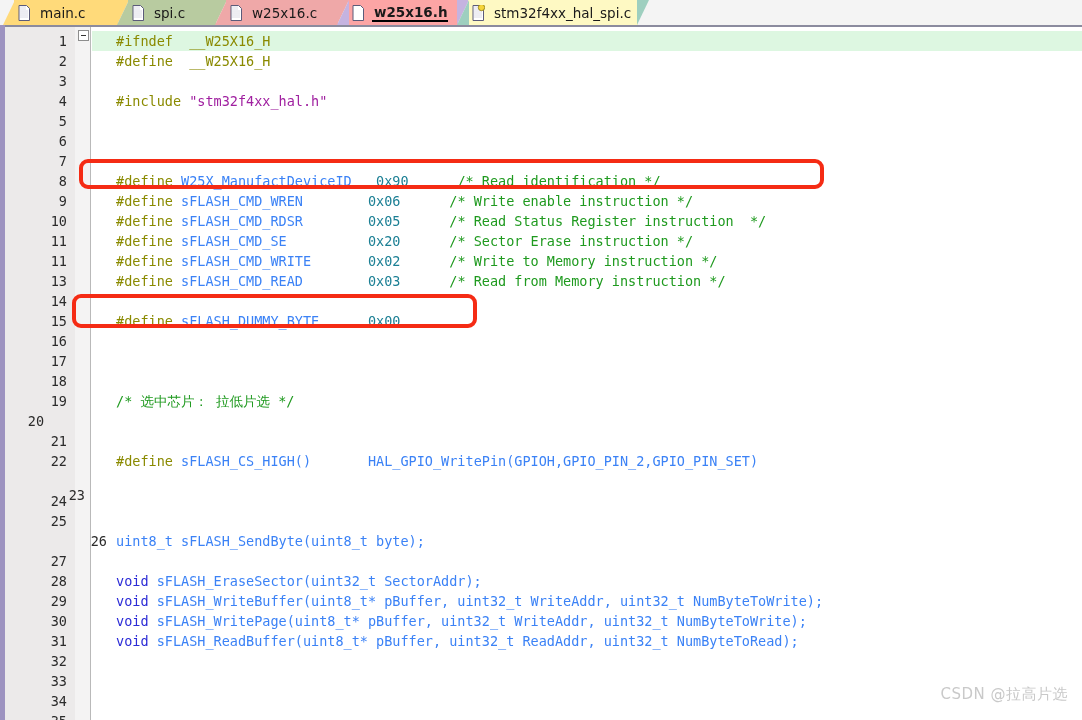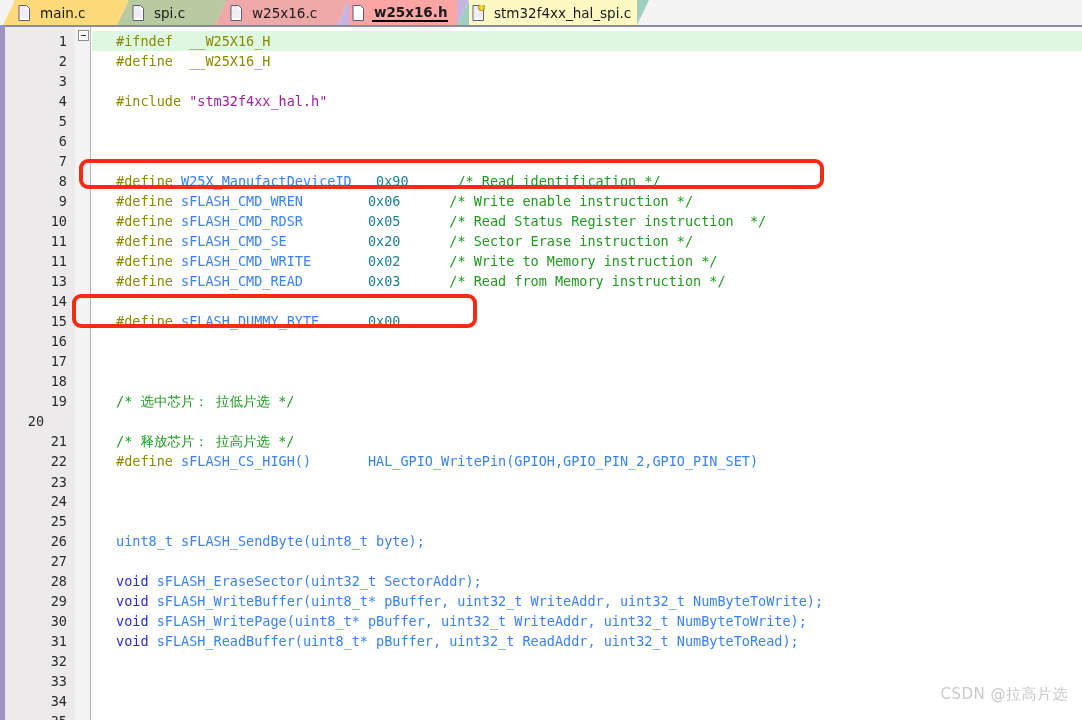--- a/index.html
+++ b/index.html
@@ -267,30 +267,29 @@
     <div class="lnum" style="top: 286px;">15</div>
     <div class="codetext" style="top: 286px;"><span class="tk-pre">#define </span><span class="tk-id">sFLASH_DUMMY_BYTE      </span><span class="tk-num">0x00</span></div>
     <div class="lnum" style="top: 306px;">16</div>
     <div class="lnum" style="top: 326px;">17</div>
     <div class="lnum" style="top: 346px;">18</div>
     <div class="codetext" style="top: 346px;"></div>
     <div class="lnum" style="top: 366px;">19</div>
     <div class="codetext" style="top: 366px;"><span class="tk-cmt">/* 选中芯片： 拉低片选 */</span></div>
     <div class="lnum" style="top: 386px; text-align: center;">20</div>
     <div class="lnum" style="top: 406px;">21</div>
-    <div class="codetext" style="top: 406px;"><span class="tk-cmt">/* 释放芯片： 拉高片选 */</span></div>
     <div class="lnum" style="top: 426px;">22</div>
     <div class="codetext" style="top: 426px;"><span class="tk-pre">#define </span><span class="tk-id">sFLASH_CS_HIGH()       </span><span class="tk-id">HAL_GPIO_WritePin(GPIOH,GPIO_PIN_2,GPIO_PIN_SET)</span></div>
-    <div class="lnum" style="top: 447px;">23</div>
+    <div class="lnum" style="top: 460px; padding-left: 18px;">23</div>
     <div class="codetext" style="top: 446px;"></div>
     <div class="lnum" style="top: 466px;">24</div>
     <div class="codetext" style="top: 466px;"></div>
     <div class="lnum" style="top: 486px;">25</div>
     <div class="codetext" style="top: 486px;"></div>
-    <div class="lnum" style="top: 506px;">26</div>
+    <div class="lnum" style="top: 506px; padding-left: 40px;">26</div>
     <div class="codetext" style="top: 506px;"><span class="tk-id">uint8_t sFLASH_SendByte(uint8_t byte);</span></div>
     <div class="lnum" style="top: 526px;">27</div>
     <div class="lnum" style="top: 546px;">28</div>
     <div class="codetext" style="top: 546px;"><span class="tk-kw">void</span><span class="tk-id"> sFLASH_EraseSector(uint32_t SectorAddr);</span></div>
     <div class="lnum" style="top: 566px;">29</div>
     <div class="codetext" style="top: 566px;"><span class="tk-kw">void</span><span class="tk-id"> sFLASH_WriteBuffer(uint8_t* pBuffer, uint32_t WriteAddr, uint32_t NumByteToWrite);</span></div>
     <div class="lnum" style="top: 586px;">30</div>
     <div class="codetext" style="top: 586px;"><span class="tk-kw">void</span><span class="tk-id"> sFLASH_WritePage(uint8_t* pBuffer, uint32_t WriteAddr, uint32_t NumByteToWrite);</span></div>
     <div class="lnum" style="top: 606px;">31</div>
     <div class="codetext" style="top: 606px;"><span class="tk-kw">void</span><span class="tk-id"> sFLASH_ReadBuffer(uint8_t* pBuffer, uint32_t ReadAddr, uint32_t NumByteToRead);</span></div>

